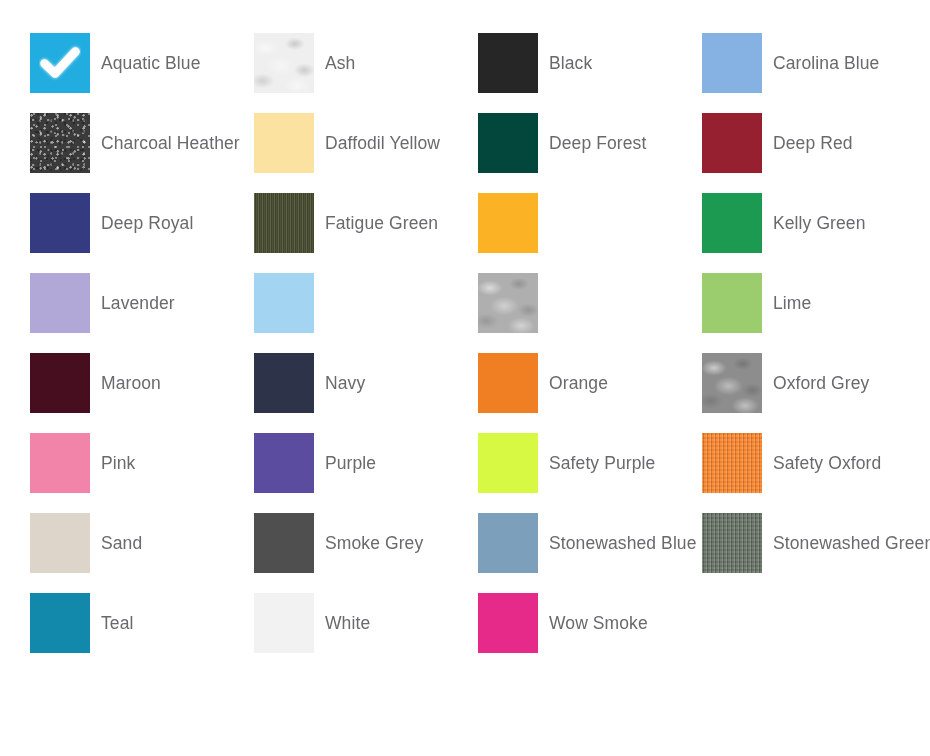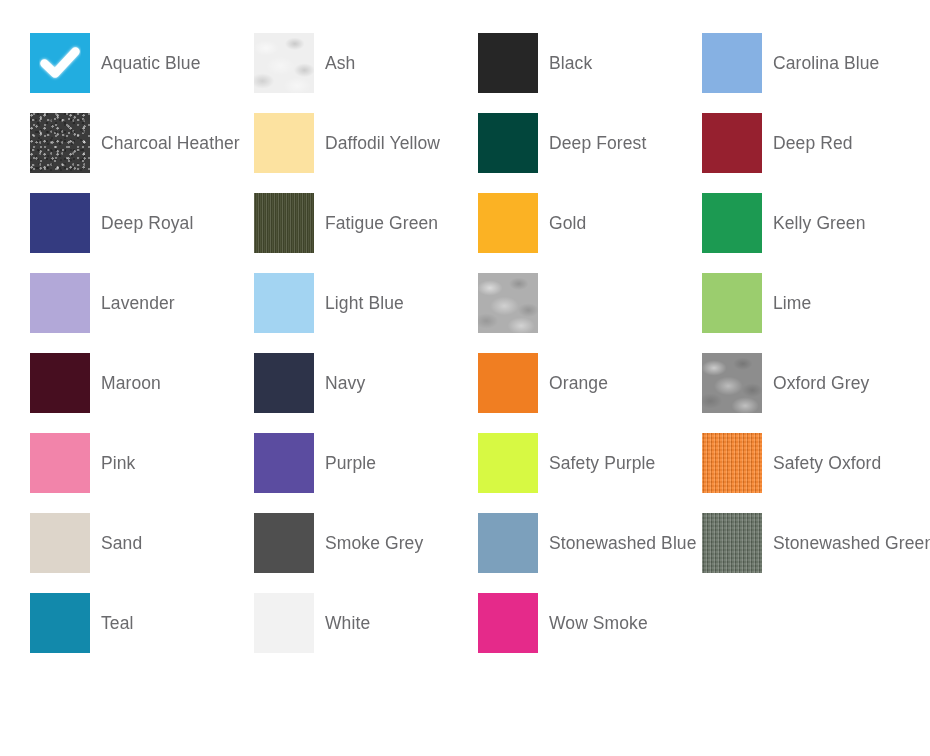--- a/index.html
+++ b/index.html
@@ -235,23 +235,20 @@
     </span>
     <span class="swatch-label">
         <span>Fatigue Green</span>
       </span>
   </div>
     <div class="swatch-option" aria-label="Gold">
     <span class="swatch-chip" style="background-color: rgb(251, 178, 36);">
       
       
     </span>
-    <span class="swatch-label">
-        <span>Gold</span>
-      </span>
   </div>
     <div class="swatch-option" aria-label="Kelly Green">
     <span class="swatch-chip" style="background-color: rgb(28, 154, 82);">
       
       
     </span>
     <span class="swatch-label">
         <span>Kelly Green</span>
       </span>
   </div>
@@ -262,23 +259,20 @@
     </span>
     <span class="swatch-label">
         <span>Lavender</span>
       </span>
   </div>
     <div class="swatch-option" aria-label="Light Blue">
     <span class="swatch-chip" style="background-color: rgb(163, 212, 242);">
       
       
     </span>
-    <span class="swatch-label">
-        <span>Light Blue</span>
-      </span>
   </div>
     <div class="swatch-option" aria-label="Light Steel">
     <span class="swatch-chip" style="background-color: rgb(175, 175, 175);">
       <span class="tex mottle"></span>
 
     </span>
   </div>
     <div class="swatch-option" aria-label="Lime">
     <span class="swatch-chip" style="background-color: rgb(155, 205, 110);">
       

